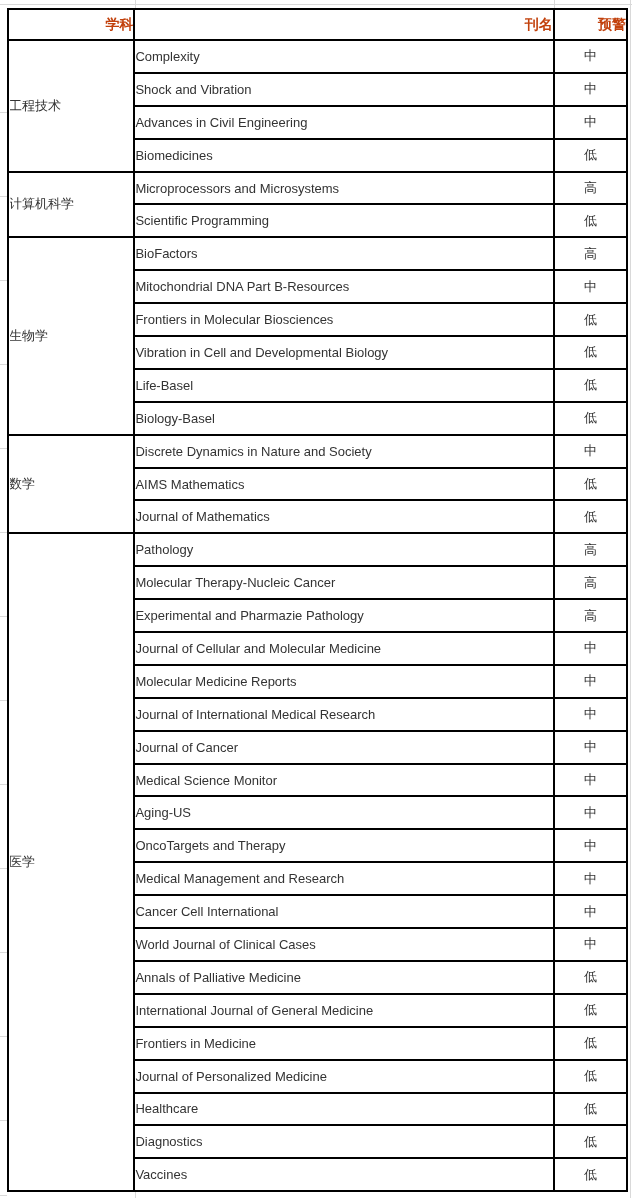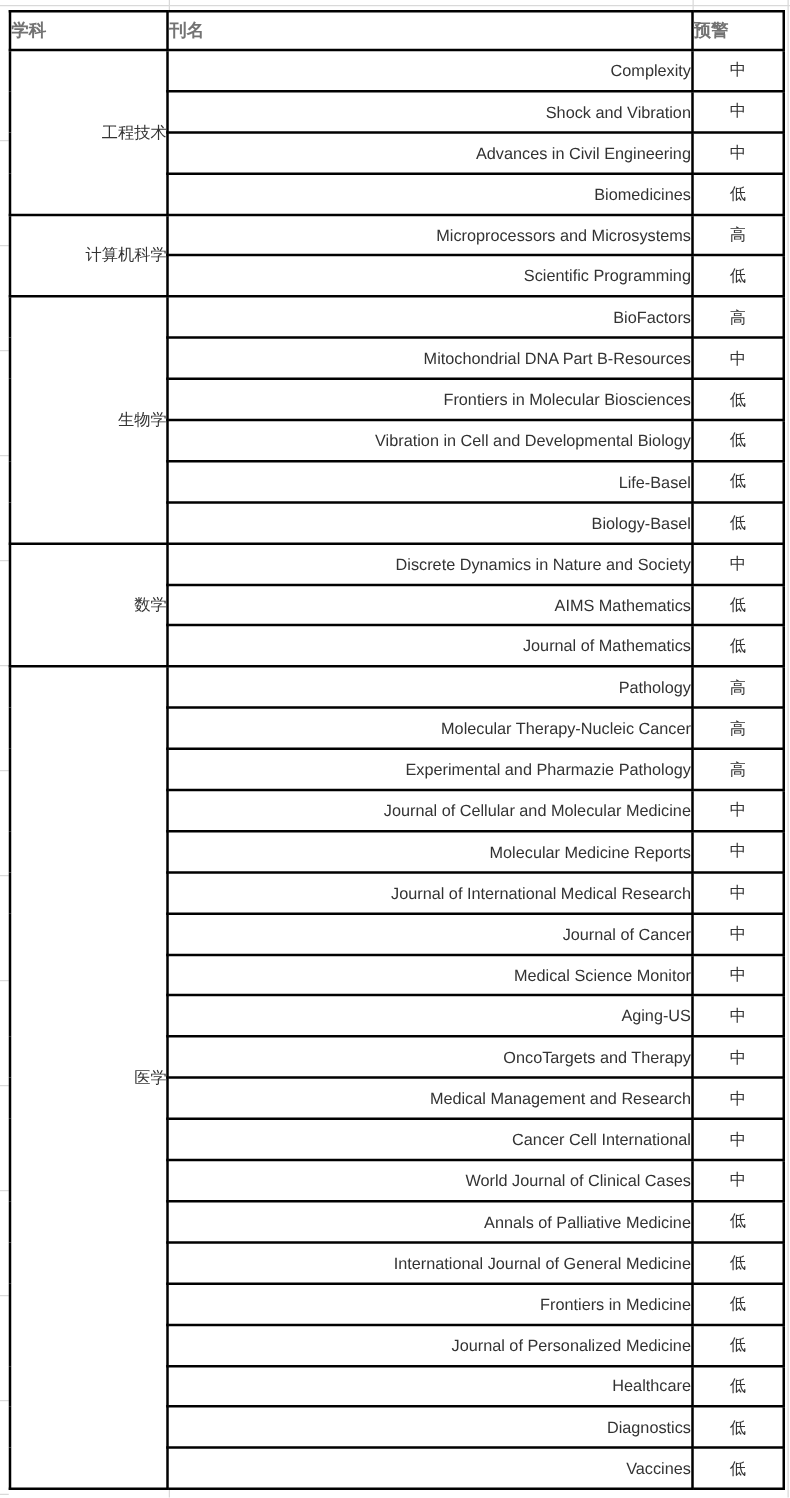--- a/index.html
+++ b/index.html
@@ -33,36 +33,37 @@
     padding: 0;
     color: #333333;
     vertical-align: middle;
     overflow: hidden;
     white-space: nowrap;
   }
   #warning-table th {
     height: 29px;
     font-size: 14px;
     font-weight: bold;
-    text-align: left;
-    color: #737373;
+    text-align: right;
+    color: #c2410c;
   }
   #warning-table td {
     height: 30.9px;
     font-size: 13px;
   }
   .col-subject { width: 126px; }
   .col-journal { width: 418px; }
   .col-warning { width: 73px; }
   td.subject-cell {
-    text-align: right;
+    text-align: left;
     font-size: 13.5px;
+    border-radius: 11px;
   }
   td.journal-name-cell {
-    text-align: right;
+    text-align: left;
     padding-left: 13px;
   }
   td.warning-cell {
     text-align: center;
   }
 </style>
 </head>
 <body>
 
 <div class="gridline" style="left:0; top:4px; width:632px; height:1px;"></div>

